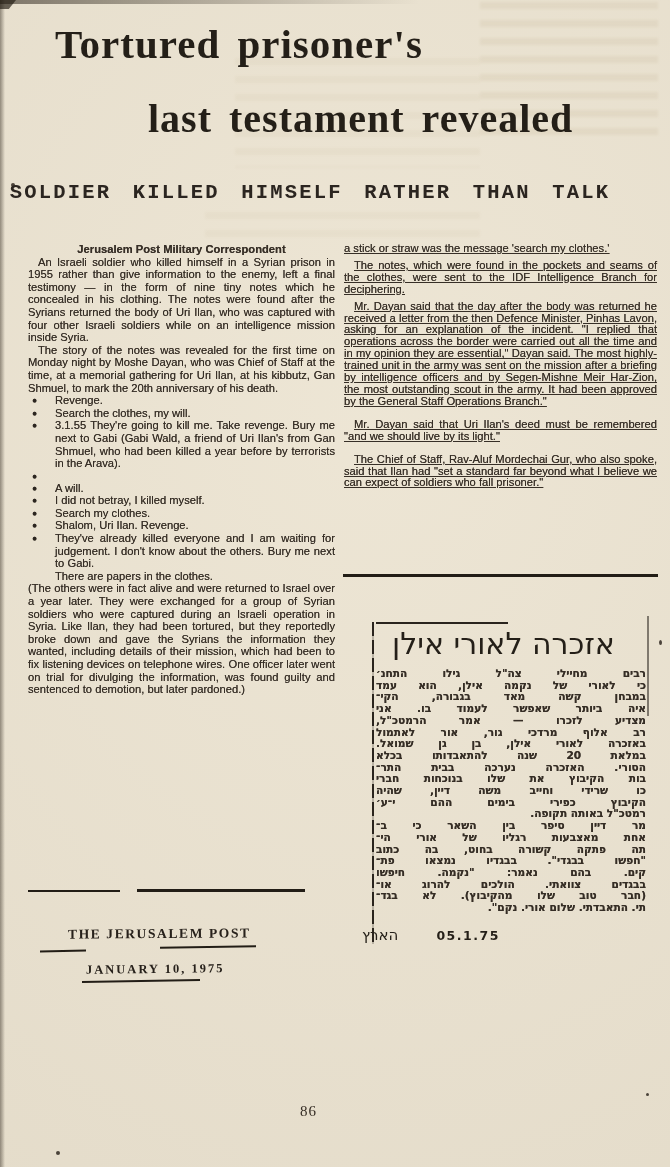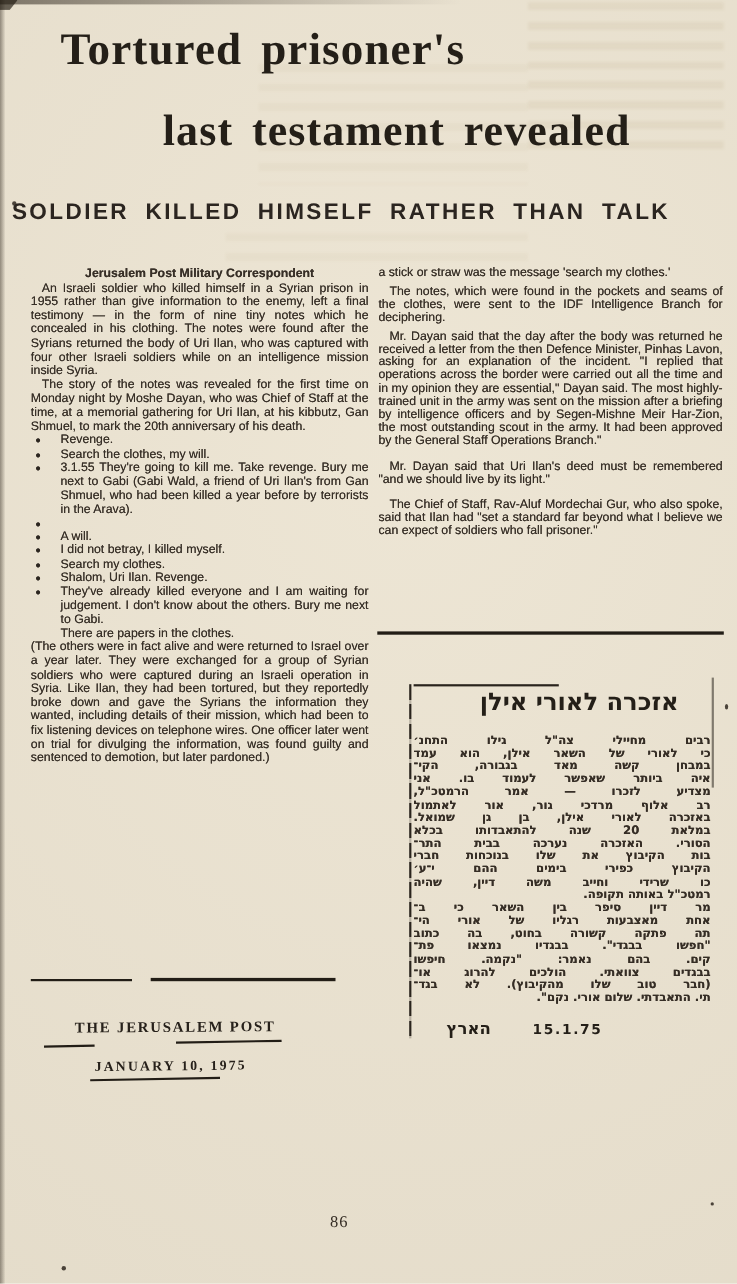--- a/index.html
+++ b/index.html
@@ -21,28 +21,28 @@
     clip-path:polygon(0 0,100% 0,55% 100%,0 100%);}
   .speck{position:absolute;border-radius:50%;background:rgba(35,28,20,.8);}
   .ghost{position:absolute;filter:blur(1.6px);pointer-events:none;}
   .ghost-lines{background:repeating-linear-gradient(to bottom, rgba(140,110,55,.14) 0 7px, transparent 7px 18px);}
   
   .h1a{position:absolute;left:55px;top:20px;font-family:"Liberation Serif",serif;
     font-weight:bold;font-size:41px;color:#241f18;letter-spacing:1px;word-spacing:6px;}
   .h1b{position:absolute;left:148px;top:95px;font-family:"Liberation Serif",serif;
     font-weight:bold;font-size:40px;color:#241f18;letter-spacing:1px;word-spacing:6px;}
   .subhead{position:absolute;left:0;top:181px;width:620px;text-align:center;
-    font-family:Liberation Sans, sans-serif;font-weight:bold;font-size:20.5px;color:#2b2520;
+    font-family:Liberation Mono, monospace;font-weight:bold;font-size:20.5px;color:#2b2520;
     letter-spacing:2.2px;word-spacing:7px;}
   
   .col{position:absolute;top:243px;font-size:11.2px;line-height:12.6px;
     text-align:justify;color:#372f27;text-shadow:0 0 .3px rgba(55,47,39,.85);}
   .col p{margin:0;}
   #col-left{left:28px;width:307px;}
-  #col-right{left:344px;width:313px;line-height:11.9px;}
+  #col-right{left:344px;width:313px;line-height:11.9px;text-decoration:underline;}
   .byline{text-align:center;font-weight:bold;margin-bottom:1px;}
   .ind{text-indent:10px;}
   .notes{margin:0;}
   .note{position:relative;padding-left:27px;}
   .note .dot{position:absolute;left:4px;top:0;font-size:8.5px;color:#2c2620;}
   .note.gap{margin-top:12px;}
   .cont{padding-left:27px;}
   #col-right p + p{margin-top:5px;}
   #col-right p.sp{margin-top:11px;}
   
@@ -50,30 +50,30 @@
   
   .stamp{position:absolute;font-family:"Liberation Serif",serif;font-weight:bold;color:#27211b;}
   #stamp-source{left:68px;top:926px;font-size:13.5px;letter-spacing:1.6px;transform:rotate(-.4deg);}
   #stamp-date{left:86px;top:962px;font-size:12.5px;letter-spacing:2px;transform:rotate(-.6deg);}
   
   #clipping{position:absolute;left:362px;top:600px;width:296px;height:362px;direction:rtl;}
   .clip-vline{position:absolute;left:10px;top:22px;width:2px;height:322px;
     background:repeating-linear-gradient(to bottom,#2a241d 0 14px, rgba(42,36,29,.25) 14px 18px);}
   .clip-vline-r{position:absolute;left:285px;top:16px;width:1.5px;height:100px;background:rgba(42,36,29,.55);}
   .clip-topline{position:absolute;left:14px;top:22px;width:132px;height:2px;background:#2a241d;}
-  .clip-head{position:absolute;left:30px;top:26px;width:225px;text-align:right;
-    font-family:"DejaVu Sans",sans-serif;font-weight:bold;font-size:22px;color:#241f18;}
+  .clip-head{position:absolute;left:30px;top:26px;width:225px;text-align:left;
+    font-family:"DejaVu Sans",sans-serif;font-weight:normal;font-size:30px;color:#241f18;}
   .clip-body{position:absolute;left:14px;top:68px;width:270px;
     font-family:"DejaVu Sans",sans-serif;font-weight:bold;font-size:10.6px;line-height:11.7px;
     color:#352d25;text-shadow:0 0 .3px rgba(53,45,37,.8);}
   .clip-body .ln{text-align:justify;text-align-last:justify;}
   .clip-body .ln.short{text-align-last:right;}
   .clip-foot{position:absolute;left:0;top:326px;width:270px;direction:rtl;
     display:flex;flex-direction:row-reverse;justify-content:flex-start;align-items:baseline;}
-  .clip-src{font-family:"DejaVu Sans",sans-serif;font-weight:bold;font-size:15px;color:#241f18;margin-right:38px;margin-left:44px;}
+  .clip-src{font-family:"DejaVu Sans",sans-serif;font-weight:normal;font-size:15px;color:#241f18;margin-right:38px;}
   .clip-date{font-family:"DejaVu Sans",sans-serif;font-weight:bold;font-size:12.5px;
     letter-spacing:1.5px;color:#241f18;margin-right:30px;direction:ltr;}
   
   .pagenum{position:absolute;left:300px;top:1103px;font-family:"Liberation Serif",serif;
     font-size:15px;color:#352d25;letter-spacing:1px;}
 </style>
 </head>
 <body>
 
 <div id="page">
@@ -130,42 +130,42 @@
   <div class="stamp" id="stamp-date">JANUARY 10, 1975</div>
   <div class="rule" style="left:82px;top:980px;width:118px;height:2px;transform:rotate(-1deg);"></div>
 
   <div id="clipping">
     <div class="clip-vline"></div>
     <div class="clip-vline-r"></div>
     <div class="clip-topline"></div>
     <div class="clip-head">אזכרה לאורי אילן</div>
     <div class="clip-body">
       <div class="ln">רבים מחיילי צה"ל גילו התחנ׳</div>
-      <div class="ln">כי לאורי של השאר אילן, הוא עמד</div>
+      <div class="ln">כי לאורי של נקמה אילן, הוא עמד</div>
       <div class="ln">במבחן קשה מאד בגבורה, הקי־</div>
       <div class="ln">איה ביותר שאפשר לעמוד בו. אני</div>
       <div class="ln">מצדיע לזכרו — אמר הרמטכ"ל,</div>
       <div class="ln">רב אלוף מרדכי גור, אור לאתמול</div>
       <div class="ln">באזכרה לאורי אילן, בן גן שמואל.</div>
       <div class="ln">במלאת 20 שנה להתאבדותו בכלא</div>
       <div class="ln">הסורי. האזכרה נערכה בבית התר־</div>
       <div class="ln">בות הקיבוץ את שלו בנוכחות חברי</div>
+      <div class="ln">כו שרידי וחייב משה דיין, שהיה</div>
       <div class="ln">הקיבוץ כפירי בימים ההם י־ע׳</div>
-      <div class="ln">כו שרידי וחייב משה דיין, שהיה</div>
       <div class="ln short">רמטכ"ל באותה תקופה.</div>
       <div class="ln">מר דיין סיפר בין השאר כי ב־</div>
       <div class="ln">אחת מאצבעות רגליו של אורי הי־</div>
       <div class="ln">תה פתקה קשורה בחוט, בה כתוב</div>
       <div class="ln">"חפשו בבגדי". בבגדיו נמצאו פת־</div>
       <div class="ln">קים. בהם נאמר: "נקמה. חיפשו</div>
       <div class="ln">בבגדים צוואתי. הולכים להרוג או־</div>
       <div class="ln">(חבר טוב שלו מהקיבוץ). לא בגד־</div>
       <div class="ln short">תי. התאבדתי. שלום אורי. נקם".</div>
     </div>
     <div class="clip-foot">
       <span class="clip-src">הארץ</span>
-      <span class="clip-date">15.1.75</span>
+      <span class="clip-date">05.1.75</span>
     </div>
   </div>
 
   <div class="pagenum">86</div>
 
 </div>
 
 </body></html>

